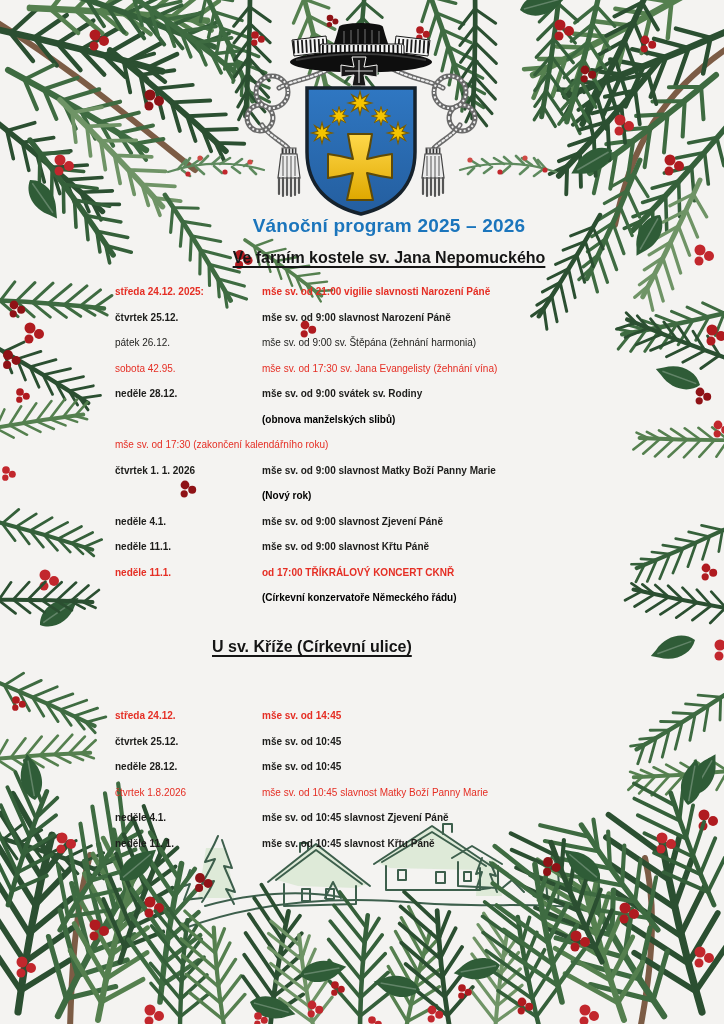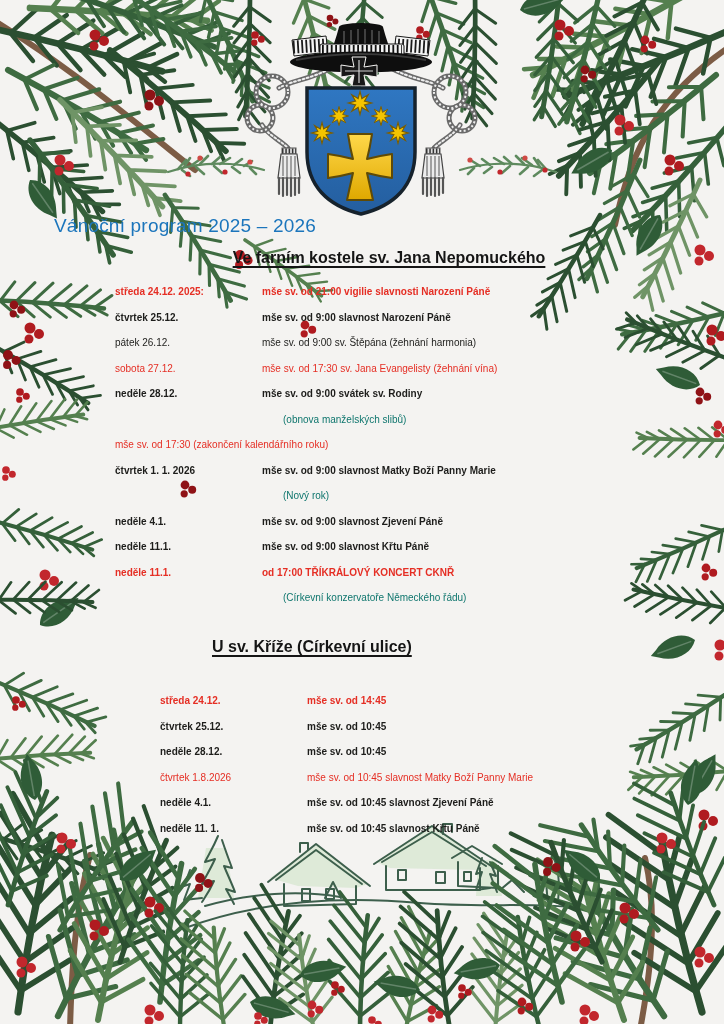--- a/index.html
+++ b/index.html
@@ -7,37 +7,37 @@
     width:724px;height:1024px;position:relative;overflow:hidden;
     background:#f4f3f1;
     font-family:"Liberation Sans","DejaVu Sans",sans-serif;
     color:#1d1d1b;
   }
   .layer{position:absolute;left:0;top:0;pointer-events:none;}
   #border-art{z-index:1;}
   #crest-art{z-index:2;}
   .content{position:absolute;inset:0;z-index:5;}
   .page-title{
-    position:absolute;left:54px;right:0;top:215px;text-align:left;
-    font-size:19px;font-weight:400;color:#1b75bc;letter-spacing:.2px;
+    position:absolute;left:54px;right:0;top:215px;text-align:center;
+    font-size:19px;font-weight:700;color:#1b75bc;letter-spacing:.2px;
   }
   .section-heading{
     font-size:16px;font-weight:700;color:#151515;
     text-decoration:underline;text-underline-offset:3px;text-decoration-thickness:1.5px;text-align:center;
   }
   #h1{position:absolute;left:54px;right:0;top:249px;text-align:center;}
   #h2{position:absolute;left:212px;top:638px;}
   .rows{position:absolute;left:0;right:0;}
   #rows1{top:279px;}
-  #rows2{top:688px;padding-left:45px;}
+  #rows2{top:703px;}
   .row{height:25.5px;line-height:25.5px;display:flex;padding-left:115px;font-size:10px;white-space:nowrap;}
   .row .date{width:147px;flex:none;}
   .row.bold{font-weight:700;}
   .row.red{color:#e52e24;}
-  .row.subrow{font-weight:400;color:#0f766e;margin-left:21px;}
+  .row.subrow{font-weight:700;color:#000000;}
 </style>
 </head>
 <body>
 
 <svg id="border-art" class="layer" width="724" height="1024" viewBox="0 0 724 1024" aria-hidden="true">
   <defs>
     <g id="sp" fill="none" stroke="currentColor" stroke-linecap="round">
       <path d="M0 0 Q58 -6 118 -8" stroke-width="4.5"></path>
       <path d="M14 -1 26 -22M14 -1 34 12M30 -3 46 -24M30 -3 50 10M46 -4 64 -26M46 -4 66 8M62 -5 82 -27M62 -5 82 6M78 -6 98 -28M78 -6 96 3M94 -7 112 -26M94 -7 110 0M108 -7 124 -22M108 -7 122 -2" stroke-width="3"></path>
     </g>
@@ -365,21 +365,21 @@
       </div>
       <div class="row bold">
         <span class="date">čtvrtek 25.12.</span>
         <span class="desc">mše sv. od 9:00 slavnost Narození Páně</span>
       </div>
       <div class="row">
         <span class="date">pátek 26.12.</span>
         <span class="desc">mše sv. od 9:00 sv. Štěpána (žehnání harmonia)</span>
       </div>
       <div class="row red">
-        <span class="date">sobota 27.12.</span>
+        <span class="date">sobota 42.95.</span>
         <span class="desc">mše sv. od 17:30 sv. Jana Evangelisty (žehnání vína)</span>
       </div>
       <div class="row bold">
         <span class="date">neděle 28.12.</span>
         <span class="desc">mše sv. od 9:00 svátek sv. Rodiny</span>
       </div>
       <div class="row subrow">
         <span class="date"></span>
         <span class="desc">(obnova manželských slibů)</span>
       </div>

